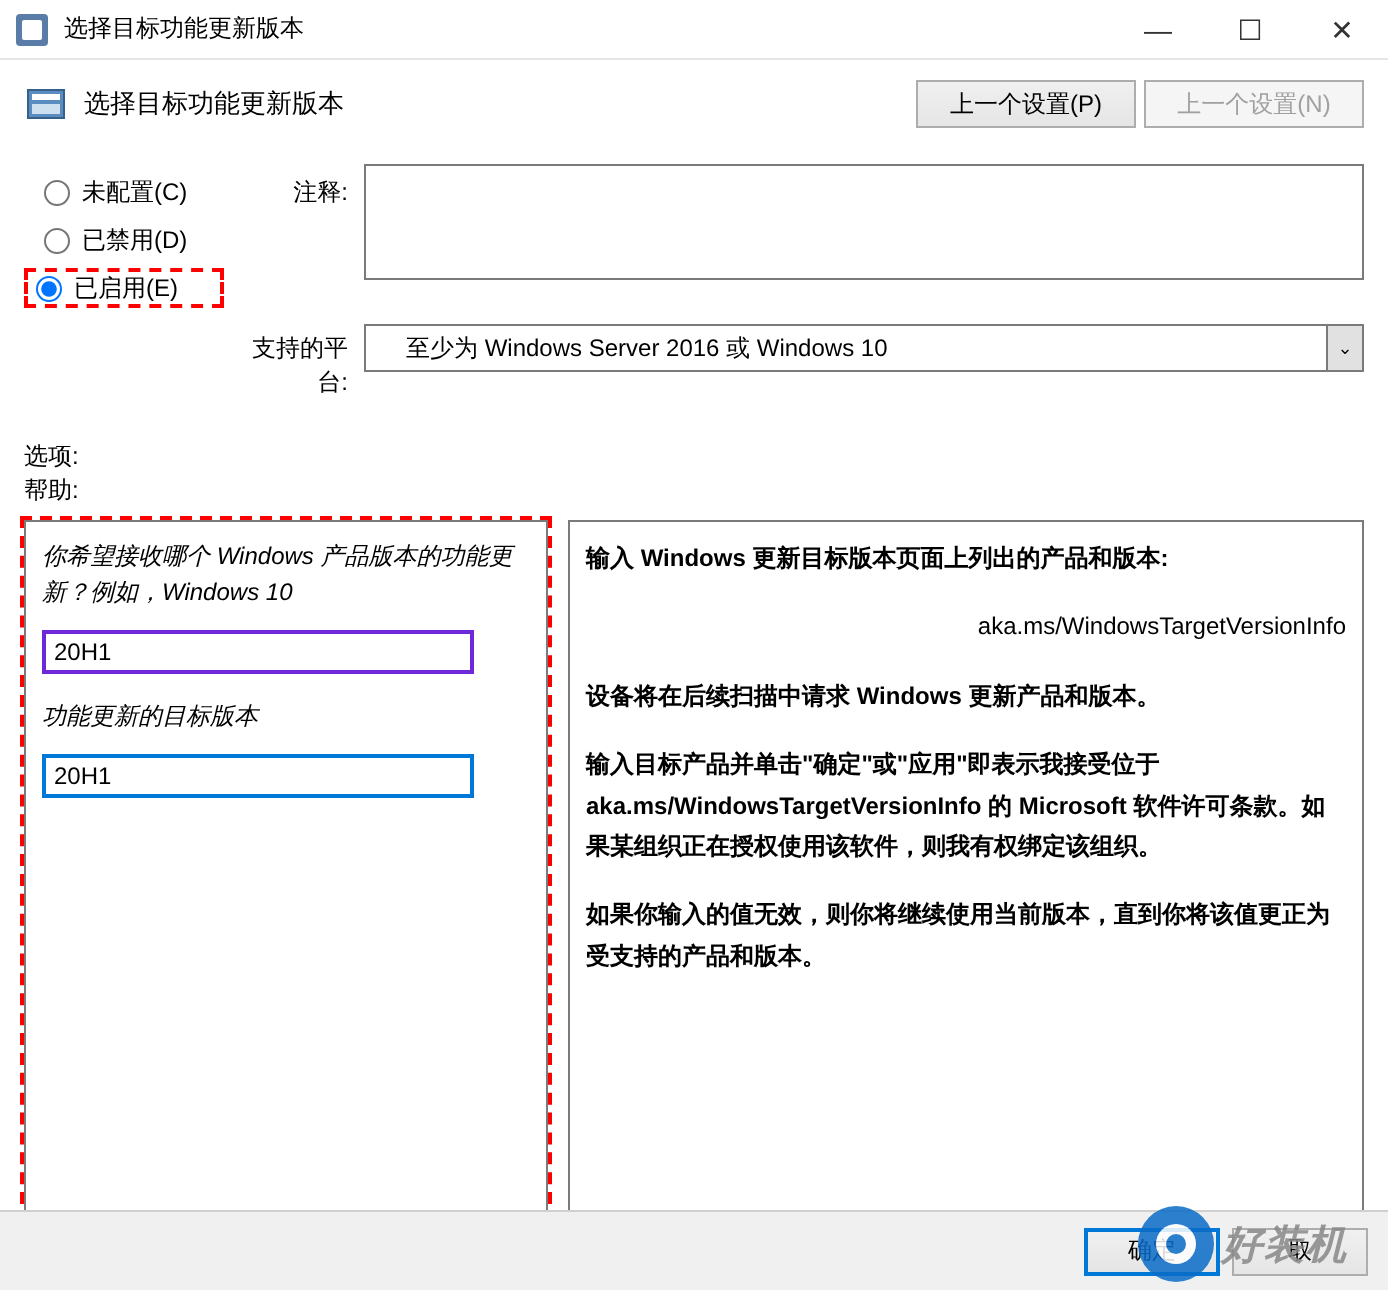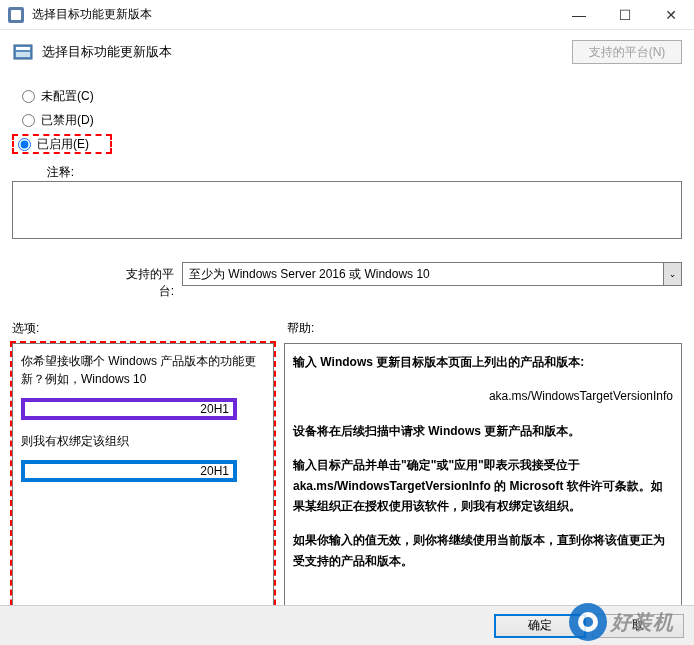--- a/index.html
+++ b/index.html
@@ -12,50 +12,50 @@
     .titlebar-btn { width: 46px; height: 30px; display: flex; align-items: center; justify-content: center; color: #333; font-size: 14px; }
     
     .content { padding: 10px 12px; }
     
     .header-row { display: flex; align-items: center; margin-bottom: 18px; }
     .header-icon { width: 24px; height: 20px; margin-right: 6px; }
     .header-title { flex: 1; font-size: 13px; }
     .nav-btn { width: 110px; height: 24px; border: 1px solid #adadad; background: linear-gradient(#f0f0f0,#e5e5e5); margin-left: 4px; font-size: 12px; }
     .nav-btn.disabled { color: #a0a0a0; background: #f5f5f5; }
     
-    .config-row { display: flex; margin-bottom: 20px; min-height: 60px; flex-direction: column; }
+    .config-row { display: flex; margin-bottom: 4px; min-height: 60px; }
     .radio-col { width: 100px; padding-top: 4px; }
     .radio-item { display: flex; align-items: center; height: 20px; margin-bottom: 4px; padding-left: 10px; }
     .radio-item input { margin-right: 6px; }
     .highlight-red { border: 2px dashed #ff0000; padding: 2px 4px; }
     .label-col { width: 70px; text-align: right; padding-right: 8px; padding-top: 6px; }
     .field-col { flex: 1; }
     
     .comment-box { width: 100%; height: 58px; border: 1px solid #7a7a7a; resize: none; padding: 2px; }
     
     .platform-row { display: flex; margin-bottom: 20px; }
-    .platform-input { flex: 1; height: 24px; border: 1px solid #7a7a7a; padding: 2px 6px; font-size: 12px; background: #fff; }
+    .platform-input { flex: 1; height: 24px; border: 1px solid #7a7a7a; padding: 2px 20px; font-size: 12px; background: #fff; }
     .platform-expand { width: 18px; height: 24px; border: 1px solid #7a7a7a; border-left: none; background: #e1e1e1; display: flex; align-items: center; justify-content: center; font-size: 9px; }
     
-    .section-labels { display: flex; margin-bottom: 6px; }
+    .section-labels { display: flex; margin-bottom: 6px; flex-direction: column; }
     .section-labels .left { width: 275px; }
     
     .panels { display: flex; gap: 10px; height: 350px; }
     .panel { border: 1px solid #7a7a7a; padding: 8px; overflow: auto; }
     .panel.left { width: 262px; position: relative; outline: 2px dashed #ff0000; outline-offset: 0; }
     .panel.right { flex: 1; line-height: 1.7; }
     
-    .option-label { margin-bottom: 10px; line-height: 1.5; }
-    .option-input { width: 216px; height: 22px; border: 4px solid #6d28d9; padding: 0 4px; margin-bottom: 12px; font-size: 12px; text-align: right; }
+    .option-label { margin-bottom: 10px; line-height: 1.5; font-style: italic; }
+    .option-input { width: 216px; height: 22px; border: 2px solid #6d28d9; padding: 0 4px; margin-bottom: 12px; font-size: 12px; }
     
     .help-para { margin-bottom: 14px; font-weight: bold; }
     .help-link { text-align: right; margin-bottom: 14px; }
     
     .bottom-bar { position: absolute; bottom: 0; left: 0; right: 0; height: 40px; background: #f0f0f0; border-top: 1px solid #d0d0d0; display: flex; align-items: center; justify-content: flex-end; padding-right: 10px; gap: 6px; }
-    .bottom-btn { width: 92px; height: 24px; border: 1px solid #adadad; background: linear-gradient(#f0f0f0,#e5e5e5); font-size: 12px; font-family: Liberation Mono, monospace; }
+    .bottom-btn { width: 68px; height: 24px; border: 1px solid #adadad; background: linear-gradient(#f0f0f0,#e5e5e5); font-size: 12px; font-family: Liberation Mono, monospace; }
     .bottom-btn.primary { border: 2px solid #0078d7; }
     
     .watermark { position: absolute; bottom: 4px; right: 20px; display: flex; align-items: center; gap: 4px; opacity: 0.85; pointer-events: none; }
     .wm-circle { width: 38px; height: 38px; border-radius: 50%; background: #0a6cc7; display: flex; align-items: center; justify-content: center; }
     .wm-inner { width: 20px; height: 20px; border-radius: 50%; background: #fff; display: flex; align-items: center; justify-content: center; }
     .wm-dot { width: 10px; height: 10px; border-radius: 50%; background: #0a6cc7; }
     .wm-text { color: #888; font-size: 20px; font-style: italic; font-weight: bold; letter-spacing: 1px; }
   </style>
 </head>
 <body>
@@ -71,21 +71,22 @@
 <div class="content">
   <div class="header-row">
     <div class="header-icon">
       <svg viewBox="0 0 24 20">
           <rect x="2" y="3" width="18" height="14" fill="#5a8cc0" stroke="#35608a"></rect>
           <rect x="4" y="5" width="14" height="3" fill="#fff"></rect>
           <rect x="4" y="10" width="14" height="5" fill="#cde0f0"></rect>
         </svg>
     </div>
     <div class="header-title">选择目标功能更新版本</div>
-    <button class="nav-btn disabled">支持的平台(N)</button>
+    <button class="nav-btn">上一个设置(P)</button>
+    <button class="nav-btn disabled">上一个设置(N)</button>
   </div>
 
   <div class="config-row">
     <div class="radio-col">
       <label class="radio-item">
         <input type="radio" name="state" style="">
         <span>未配置(C)</span>
       </label>
       <label class="radio-item">
         <input type="radio" name="state" style="">
@@ -111,21 +112,21 @@
 
   <div class="section-labels">
     <div class="left">选项:</div>
     <div>帮助:</div>
   </div>
 
   <div class="panels">
     <div class="panel left">
       <div class="option-label">你希望接收哪个 Windows 产品版本的功能更新？例如，Windows 10</div>
       <input class="option-input" value="20H1" style="">
-      <div class="option-label">则我有权绑定该组织</div>
+      <div class="option-label">功能更新的目标版本</div>
       <input class="option-input" style="border-color: rgb(0, 120, 215);" value="20H1">
     </div>
     <div class="panel right">
       <div class="help-para">输入 Windows 更新目标版本页面上列出的产品和版本:</div>
       <div class="help-link">aka.ms/WindowsTargetVersionInfo</div>
       <div class="help-para">设备将在后续扫描中请求 Windows 更新产品和版本。</div>
       <div class="help-para">输入目标产品并单击"确定"或"应用"即表示我接受位于aka.ms/WindowsTargetVersionInfo 的 Microsoft 软件许可条款。如果某组织正在授权使用该软件，则我有权绑定该组织。</div>
       <div class="help-para">如果你输入的值无效，则你将继续使用当前版本，直到你将该值更正为受支持的产品和版本。</div>
     </div>
   </div>

